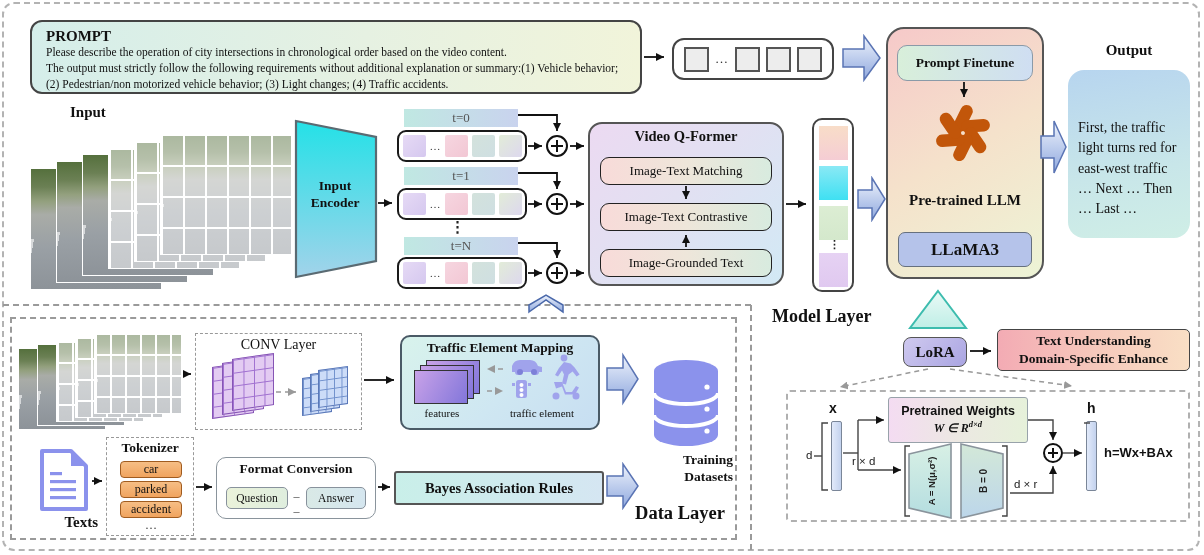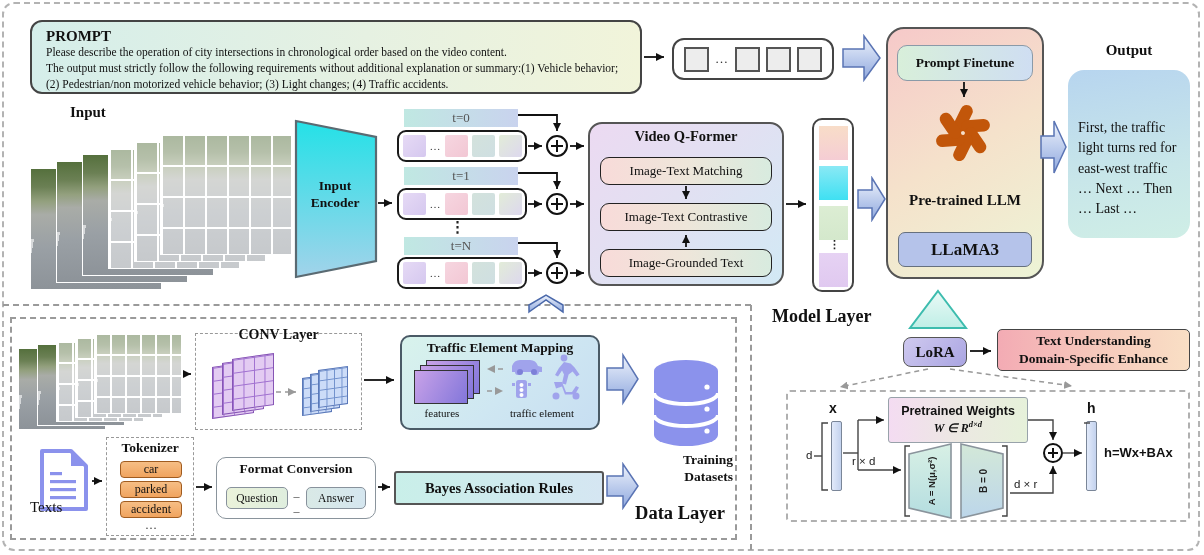--- a/index.html
+++ b/index.html
@@ -110,36 +110,36 @@
   .pw-box{left:888px;top:397px;width:140px;height:46px;border:1.6px solid #98a2aa;border-radius:3px;box-sizing:border-box;
           background:linear-gradient(90deg,#f4dcf2,#ece8e2,#e6f1da);
           display:flex;flex-direction:column;align-items:center;justify-content:center;line-height:1.25;}
   .pw-title{font-size:12.5px;font-weight:bold;font-family:"Liberation Sans",sans-serif;}
   .pw-formula{font-size:12px;font-weight:bold;font-style:italic;}
   .pw-formula sup{font-size:8.5px;}
   .formula{left:1104px;top:445px;font-size:13px;font-weight:bold;font-family:"Liberation Sans",sans-serif;}
 
   
   .conv-box{left:195px;top:333px;width:167px;height:97px;border:1.8px dashed #999;box-sizing:border-box;}
-  .conv-title{left:195px;top:327px;width:167px;text-align:center;font-size:14px;font-weight:bold;}
+  .conv-title{left:195px;top:337px;width:167px;text-align:center;font-size:14px;font-weight:normal;}
   .grid-p{position:absolute;width:42px;height:52px;border:1px solid #8655b5;box-sizing:border-box;transform:skewY(-8deg);
           background:linear-gradient(90deg,#a070d0 0 1px,rgba(0,0,0,0) 1px) 0 0/10.5px 100%,
                      linear-gradient(180deg,#a070d0 0 1px,rgba(0,0,0,0) 1px) 0 0/100% 13px,#e3cbf2;}
   .grid-b{position:absolute;width:30px;height:38px;border:1px solid #5a78b8;box-sizing:border-box;transform:skewY(-8deg);
           background:linear-gradient(90deg,#7090cc 0 1px,rgba(0,0,0,0) 1px) 0 0/7.5px 100%,
                      linear-gradient(180deg,#7090cc 0 1px,rgba(0,0,0,0) 1px) 0 0/100% 9.5px,#ccdcf8;}
   .mapping-box{left:400px;top:335px;width:200px;height:95px;border:2px solid #4a5a66;border-radius:10px;box-sizing:border-box;
                background:linear-gradient(135deg,#d8f3ec 0%,#cfe7f2 55%,#c7def2 100%);}
   .mapping-title{left:400px;top:340px;width:200px;text-align:center;font-size:13.5px;font-weight:bold;}
   .feat-rect{position:absolute;width:54px;height:34px;border:1px solid #333;box-sizing:border-box;
              background:linear-gradient(120deg,#c9a2e8,#8276da);}
   .small-label{position:absolute;font-size:11px;text-align:center;}
   .db-label{left:638px;top:452px;width:95px;text-align:right;font-size:13.5px;font-weight:bold;line-height:1.25;}
   .data-layer-label{left:625px;top:503px;width:110px;text-align:center;font-size:18.5px;font-weight:bold;}
-  .texts-label{left:30px;top:499px;width:68px;text-align:left;font-size:15px;font-weight:normal;}
+  .texts-label{left:30px;top:514px;width:68px;text-align:right;font-size:15px;font-weight:bold;}
   .tokenizer-box{left:106px;top:437px;width:88px;height:99px;border:1.6px dashed #999;box-sizing:border-box;}
   .tokenizer-title{left:106px;top:440px;width:88px;text-align:center;font-size:13.5px;font-weight:bold;}
   .tk{position:absolute;left:120px;width:62px;height:17px;border:1px solid #a05c20;border-radius:4px;box-sizing:border-box;
       background:linear-gradient(180deg,#f6be85,#f0a45f);font-size:12px;display:flex;align-items:center;justify-content:center;}
   .tk-more{left:120px;top:518px;width:62px;text-align:center;font-size:12px;color:#333;}
   .format-box{left:216px;top:457px;width:160px;height:62px;border:1.6px solid #8a949c;border-radius:10px;box-sizing:border-box;background:#fff;}
   .format-title{left:216px;top:461px;width:160px;text-align:center;font-size:13.5px;font-weight:bold;}
   .qa{position:absolute;top:487px;height:22px;border:1px solid #88929c;border-radius:5px;box-sizing:border-box;
       font-size:11.5px;display:flex;align-items:center;justify-content:center;}
   .qa.q{left:226px;width:62px;background:linear-gradient(90deg,#eaf2da,#dfeede);}

